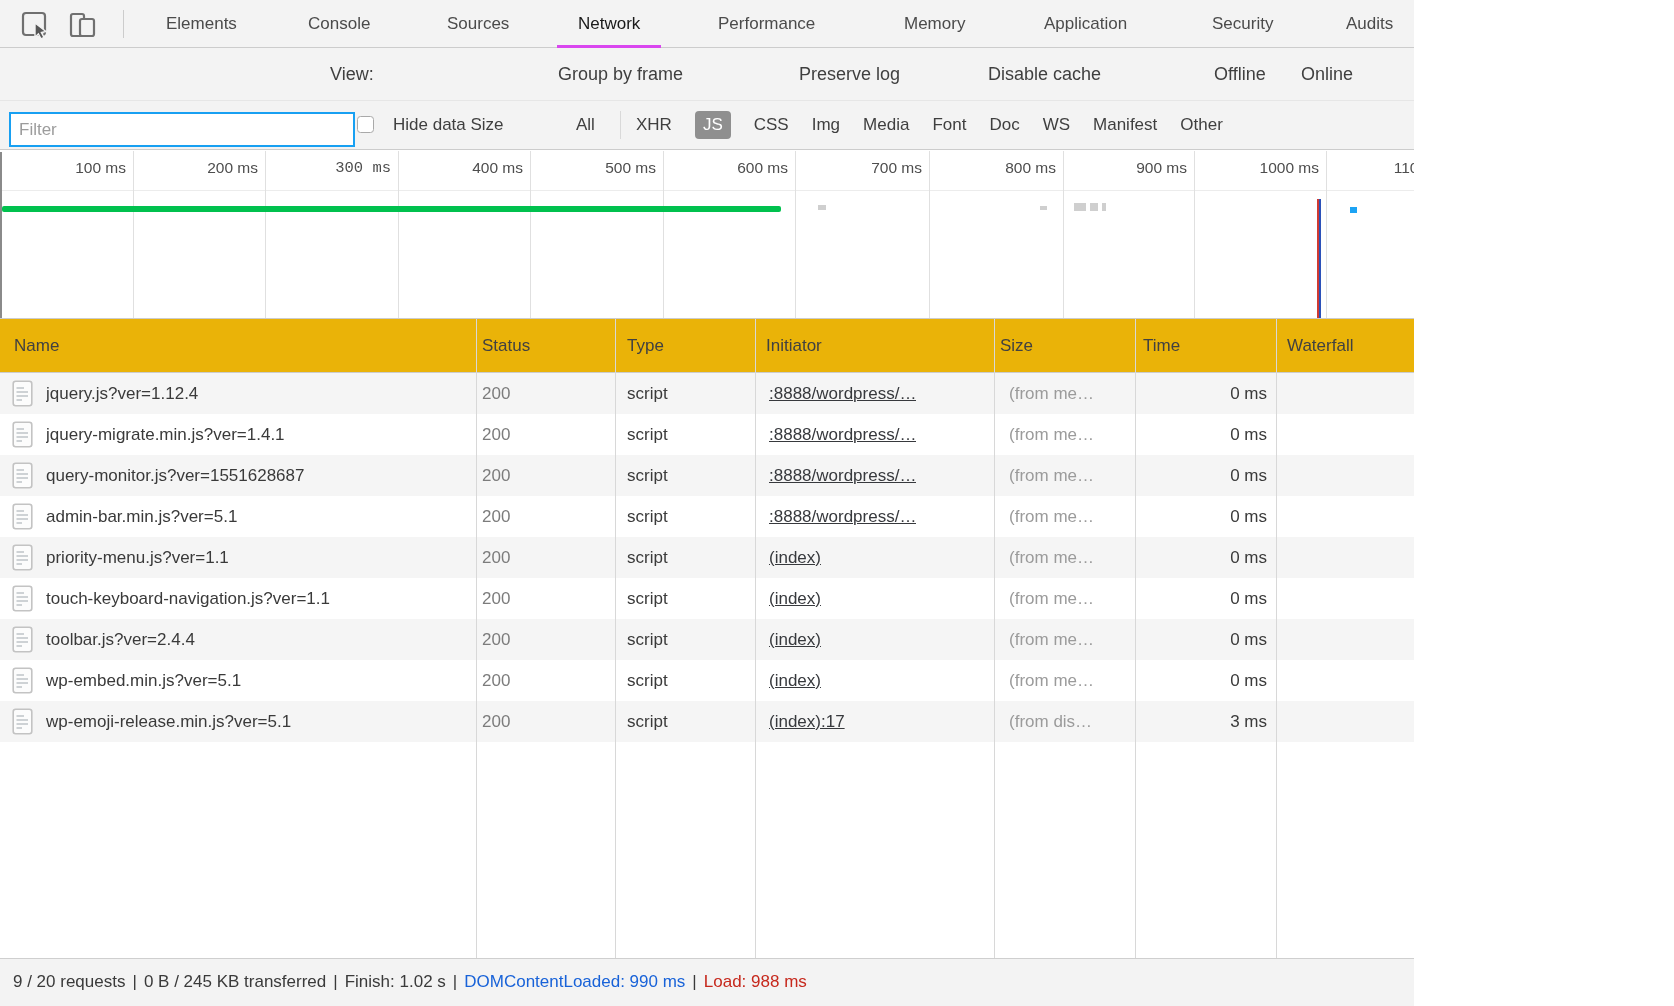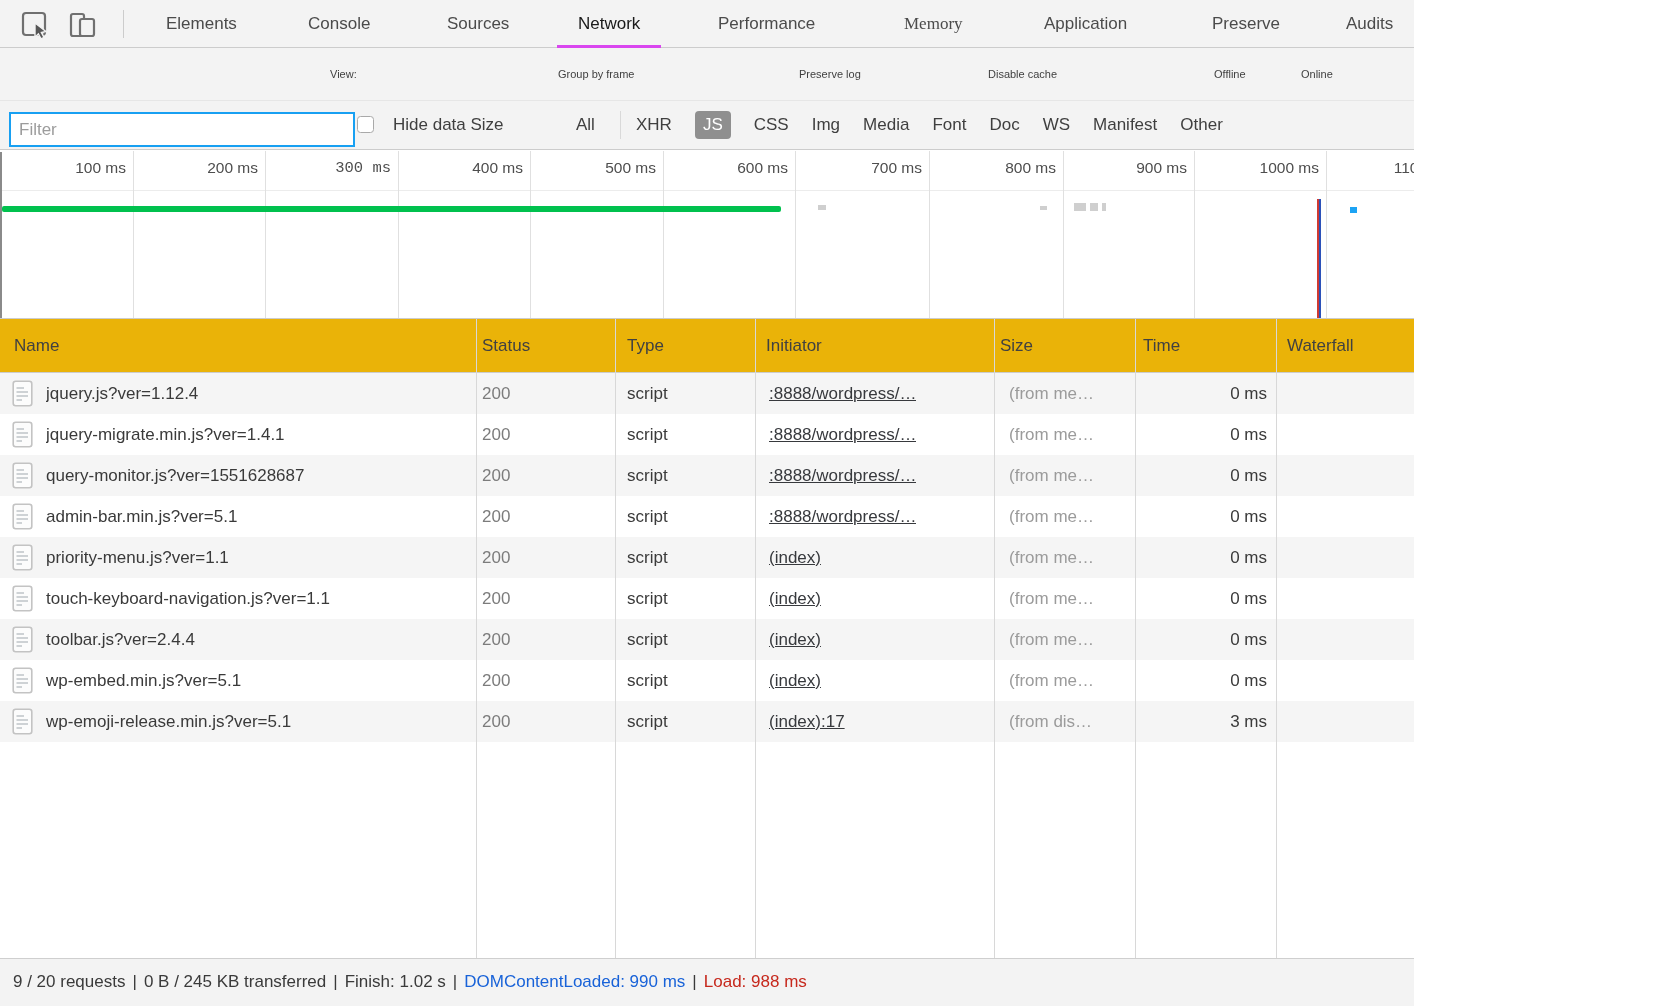--- a/index.html
+++ b/index.html
@@ -7,21 +7,21 @@
     font-family:"Liberation Sans",sans-serif;color:#3a3a3a;background:#fff;}
   .abs{position:absolute;}
   
   .tabbar{position:absolute;left:0;top:0;width:1674px;height:48px;background:#f3f3f3;border-bottom:1px solid #ccc;box-sizing:border-box;}
   .tab{position:absolute;top:0;height:45px;line-height:47px;padding:0 21px;font-size:17px;color:#4b4b4b;white-space:nowrap;}
   .tab.selected{color:#1a1a1a;border-bottom:3px solid #d946ef;}
   .vdiv{position:absolute;width:1px;background:#ccc;}
   .badge-num{position:absolute;font-size:17px;color:#3c3c3c;}
   
   .toolbar{position:absolute;left:0;top:48px;width:1674px;height:53px;background:#f3f3f3;border-bottom:1px solid #e6e6e6;box-sizing:border-box;}
-  .tool-label{position:absolute;top:0;height:52px;line-height:52px;font-size:11px;color:#3f3f3f;white-space:nowrap;}
+  .tool-label{position:absolute;top:0;height:52px;line-height:52px;font-size:18px;color:#3f3f3f;white-space:nowrap;}
   .tdiv{position:absolute;top:59px;width:1px;height:30px;background:#d9d9d9;}
   .checkbox{position:absolute;width:17px;height:17px;background:#fff;border:1.5px solid #a9a9a9;border-radius:3.5px;box-sizing:border-box;}
   
   .filterbar{position:absolute;left:0;top:101px;width:1674px;height:49px;background:#f3f3f3;border-bottom:1px solid #ccc;box-sizing:border-box;}
   .filter-input{position:absolute;left:9px;top:11px;width:322px;height:31px;border:2px solid #18a0f2;background:#fff;
     font-family:"Liberation Sans",sans-serif;font-size:17px;padding:0 12px 0 8px;outline:none;color:#333;}
   .filter-input::placeholder{color:#9c9c9c;}
   .fb-label{position:absolute;top:0;height:48px;line-height:48px;font-size:17px;color:#3f3f3f;white-space:nowrap;}
   .pills{position:absolute;left:636px;top:0;height:48px;display:flex;align-items:center;gap:23px;}
   .pill{font-size:17px;color:#3f3f3f;padding:4px 8px;margin:-4px -8px;border-radius:4px;white-space:nowrap;}
@@ -73,23 +73,23 @@
       <rect x="3" y="3" width="13" height="22" rx="2" fill="#f3f3f3" stroke="#707070" stroke-width="2.2"></rect>
       <rect x="12" y="8" width="14" height="17" rx="2" fill="#f3f3f3" stroke="#707070" stroke-width="2.2"></rect>
     </svg>
     <div class="vdiv" style="left:123px;top:10px;height:28px;"></div>
     <div id="tabs">
         <div class="tab" style="left: 145px;">Elements</div>
         <div class="tab" style="left: 287px;">Console</div>
         <div class="tab" style="left: 426px;">Sources</div>
         <div class="tab selected" style="left: 557px;">Network</div>
         <div class="tab" style="left: 697px;">Performance</div>
-        <div class="tab" style="left: 883px; font-family: Liberation Serif, serif;">Memory</div>
+        <div class="tab" style="left: 883px;">Memory</div>
         <div class="tab" style="left: 1023px;">Application</div>
-        <div class="tab" style="left: 1191px;">Preserve</div>
+        <div class="tab" style="left: 1191px;">Security</div>
         <div class="tab" style="left: 1325px;">Audits</div>
       </div>
     <svg class="abs" style="left:1556px;top:14px;" width="21" height="21" viewBox="0 0 21 21">
       <circle cx="10.5" cy="10.5" r="9.5" fill="#e4574b"></circle>
       <path d="M6.8 6.8 L14.2 14.2 M14.2 6.8 L6.8 14.2" stroke="#fff" stroke-width="2.2"></path>
     </svg>
     <span class="badge-num" style="left:1585px;top:0;height:48px;line-height:48px;">1</span>
     <div class="vdiv" style="left:1607px;top:12px;height:24px;"></div>
     <svg class="abs" style="left:1641px;top:11px;" width="8" height="26" viewBox="0 0 8 26">
       <circle cx="4" cy="3.5" r="2.6" fill="#5f6368"></circle>

